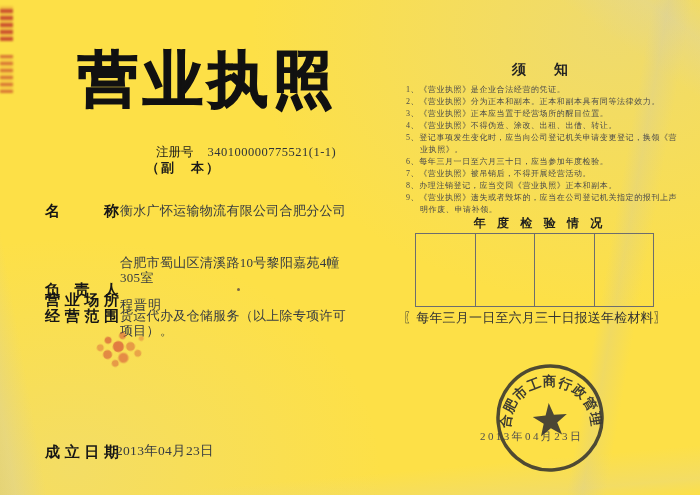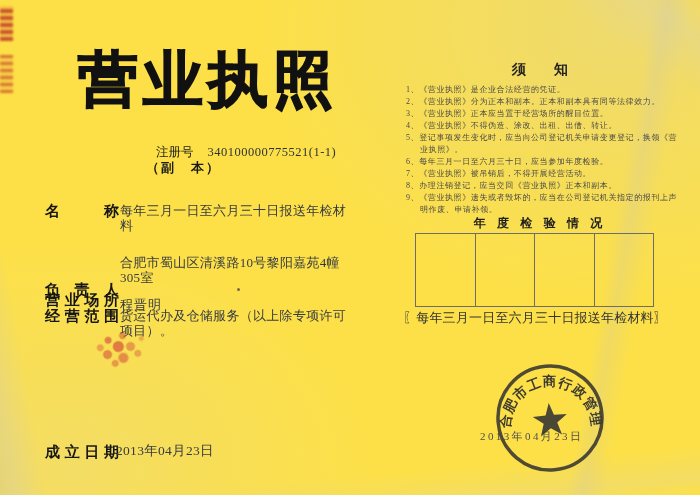--- a/index.html
+++ b/index.html
@@ -123,21 +123,21 @@
   <div class="edge-seal b"></div>
 
   <div class="title">营业执照</div>
   <div class="copy-label">（副　本）</div>
 
   <div class="reg-line">
     <span class="lbl">注册号</span><span class="num">340100000775521(1-1)</span>
   </div>
 
   <div class="field-label f-name-l">名称</div>
-  <div class="field-value f-name-v">每年三月一日至六月三十日报送年检材料</div>
+  <div class="field-value f-name-v">衡水广怀运输物流有限公司合肥分公司</div>
 
   <div class="field-label f-prem-l">营业场所</div>
   <div class="field-value f-prem-v">合肥市蜀山区清溪路10号黎阳嘉苑4幢305室</div>
 
   <div class="field-label f-pers-l">负责人</div>
   <div class="field-value f-pers-v">程晋明</div>
 
   <div class="field-label f-scope-l">经营范围</div>
   <div class="field-value f-scope-v">货运代办及仓储服务（以上除专项许可项目）。</div>
 

